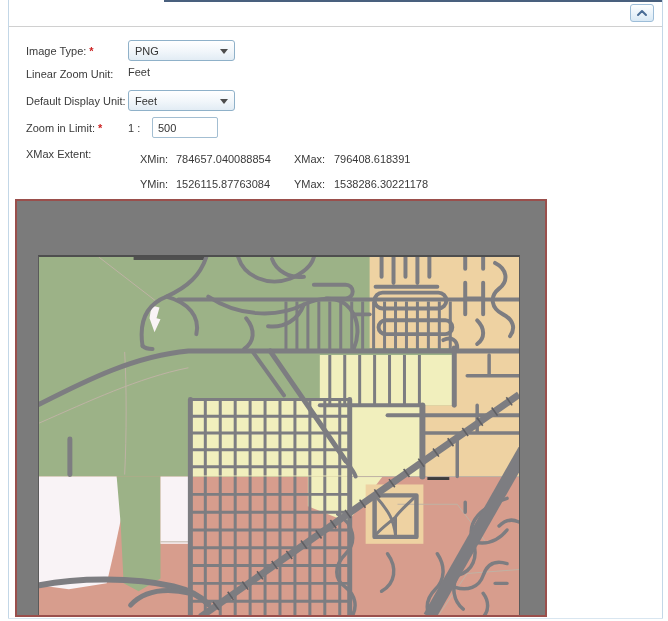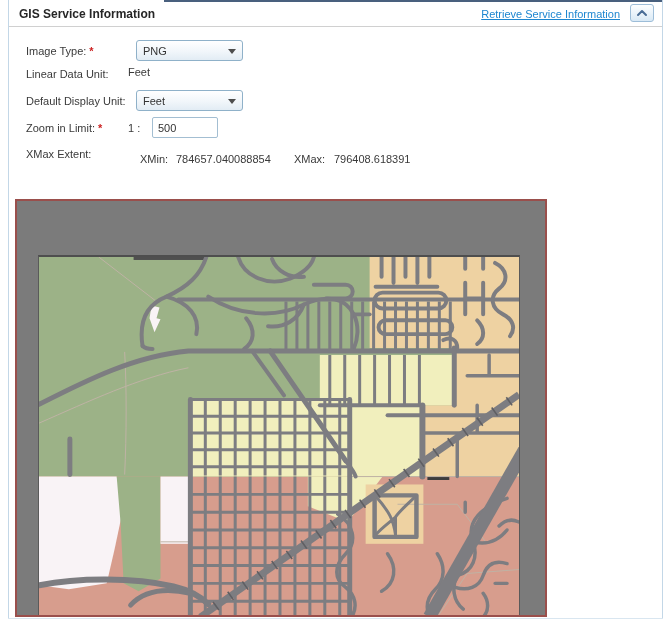--- a/index.html
+++ b/index.html
@@ -12,21 +12,21 @@
   .b-bottom{position:absolute;bottom:2px;left:8px;right:5px;height:1px;background:#d9e6f0;}
   .header{position:absolute;top:2px;left:9px;right:6px;height:24px;}
   .title{position:absolute;left:10px;top:5px;font-size:12px;font-weight:bold;color:#262626;}
   .link{position:absolute;right:42px;top:6px;font-size:11px;color:#1d86d0;text-decoration:underline;cursor:pointer;white-space:nowrap;}
   .collapse{position:absolute;right:8px;top:2px;width:24px;height:18px;border:1px solid #9dbdd8;border-radius:3px;
             background:linear-gradient(#fdfeff,#d9e9f5);display:flex;align-items:center;justify-content:center;cursor:pointer;padding:0;}
   .sep{position:absolute;top:26px;left:9px;right:6px;height:1px;background:#d0d0d0;}
 
   .lblrow{position:absolute;left:26px;font-size:11px;color:#3a3a3a;white-space:nowrap;}
   .req{color:#cc2222;font-weight:bold;margin-left:3px;}
-  .select{position:absolute;left:136px;width:107px;height:21px;border:1px solid #8fb1c9;border-radius:3px;
+  .select{position:absolute;left:128px;width:107px;height:21px;border:1px solid #8fb1c9;border-radius:3px;
           background:linear-gradient(#ffffff,#f1f6fa 55%,#e2ecf4);display:flex;align-items:center;
           padding:0 6px;box-sizing:border-box;cursor:pointer;}
   .sel-text{font-size:11px;color:#333;}
   .caret{position:absolute;right:6px;top:8px;width:0;height:0;border-left:4px solid transparent;
          border-right:4px solid transparent;border-top:5px solid #4d4d4d;}
   .static-val{position:absolute;left:128px;font-size:11px;color:#3a3a3a;}
   .ratio-prefix{position:absolute;left:128px;top:122px;font-size:11px;color:#3a3a3a;}
   .zoom-input{position:absolute;left:152px;top:117px;width:66px;height:21px;border:1px solid #a3bed2;border-radius:2px;
               font-family:"Liberation Sans",sans-serif;font-size:11px;padding:0 5px;color:#333;box-sizing:border-box;}
   .extent-line{position:absolute;left:140px;font-size:11px;color:#3a3a3a;white-space:nowrap;}
@@ -54,56 +54,57 @@
 </head>
 <body>
 
 <div class="page">
   <div class="top-accent"></div>
   <div class="b-left"></div>
   <div class="b-right"></div>
   <div class="b-bottom"></div>
 
   <div class="header">
-    <span class="title">GIS Service Information</span>
-    <a class="link">Retrieve Service Information</a>
     <button class="collapse">
       <svg width="12" height="8" viewBox="0 0 12 8">
         <polyline points="2,6 6,2 10,6" fill="none" stroke="#4a6d96" stroke-width="2" stroke-linecap="round" stroke-linejoin="round"></polyline>
       </svg>
     </button>
   </div>
   <div class="sep"></div>
 
   <div class="lblrow" style="top:45px">
     <span>Image Type:</span><span class="req">*</span>
   </div>
   <div class="select" style="top:40px">
     <span class="sel-text">PNG</span>
     <span class="caret"></span>
   </div>
 
-  <div class="lblrow" style="top:68px">Linear Data Unit:</div>
+  <div class="lblrow" style="top:68px">Linear Zoom Unit:</div>
   <div class="static-val" style="top:66px">Feet</div>
 
   <div class="lblrow" style="top:95px">Default Display Unit:</div>
   <div class="select" style="top:90px">
     <span class="sel-text">Feet</span>
     <span class="caret"></span>
   </div>
 
   <div class="lblrow" style="top:122px">
     <span>Zoom in Limit:</span><span class="req">*</span>
   </div>
   <div class="ratio-prefix">1 :</div>
   <input class="zoom-input" type="text" value="500" style="">
 
   <div class="lblrow" style="top:148px">XMax Extent:</div>
   <div class="extent-line" style="top:153px">
     <span class="ext-lbl">XMin:</span><span class="ext-v1">784657.040088854</span><span class="ext-lbl2">XMax:</span><span>796408.618391</span>
+  </div>
+  <div class="extent-line" style="top:178px">
+    <span class="ext-lbl">YMin:</span><span class="ext-v1">1526115.87763084</span><span class="ext-lbl2">YMax:</span><span>1538286.30221178</span>
   </div>
 
   <div class="map-frame">
     <div class="map-inner">
       <svg width="480" height="360" viewBox="0 0 482 364" preserveAspectRatio="none">
 
         <rect class="z-green" x="0" y="0" width="482" height="225"></rect>
         <rect class="z-salmon" x="0" y="222" width="482" height="142"></rect>
         <polygon class="z-tan" points="332,0 482,0 482,222 385,222 385,150 417,150 417,92 332,92"></polygon>
         <polygon class="z-py" points="282,99 417,99 417,150 385,150 385,222 152,222 152,144 282,144"></polygon>

